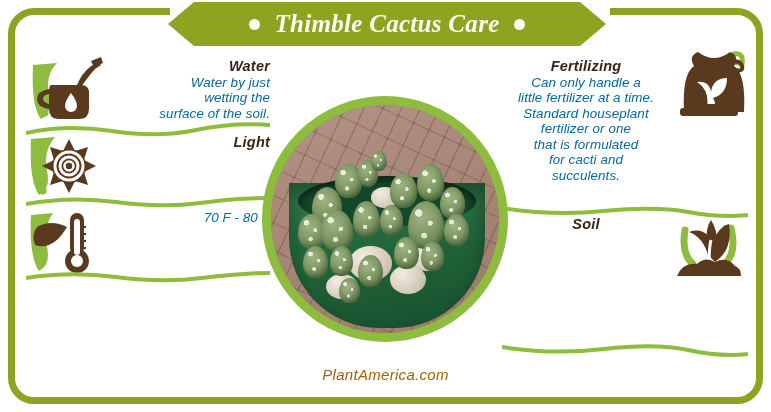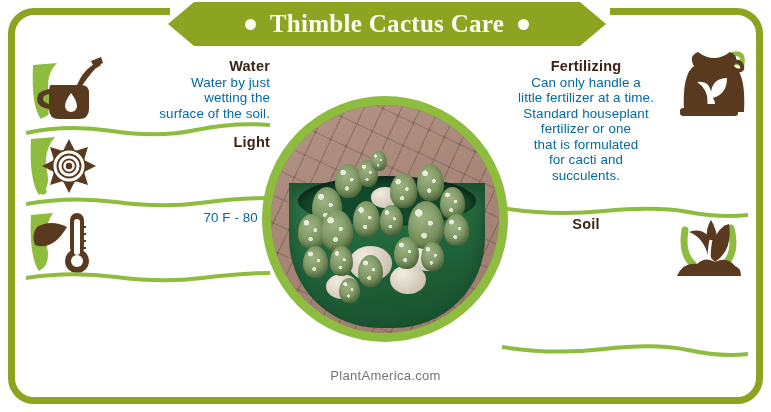--- a/index.html
+++ b/index.html
@@ -6,20 +6,21 @@
   html, body {
     width: 771px; height: 412px;
     font-family: "Liberation Sans", sans-serif;
     background: #ffffff;
     overflow: hidden;
   }
   #card {
     position: relative;
     width: 771px; height: 412px;
     background: #ffffff;
+    font-style: italic;
   }
   
   #frame {
     position: absolute;
     left: 8px; top: 8px; right: 8px; bottom: 8px;
     border: 7px solid #8ca41f;
     border-radius: 26px;
     pointer-events: none;
   }
   #frame-inner-mask {
@@ -146,22 +147,22 @@
     box-shadow: inset -2px -3px 5px rgba(0,0,0,.25);
   }
 
   
   #footer {
     position: absolute;
     left: 0; right: 0; bottom: 28px;
     text-align: center;
   }
   #footer-text {
-    font-size: 13px;
-    color: #737373;
+    font-size: 15px;
+    color: #a16207;
     letter-spacing: .3px;
   }
   .sr { position:absolute; width:1px; height:1px; overflow:hidden; clip:rect(0 0 0 0); }
 </style>
 </head>
 <body>
 
 <div id="card">
 
   <div id="frame"></div>

